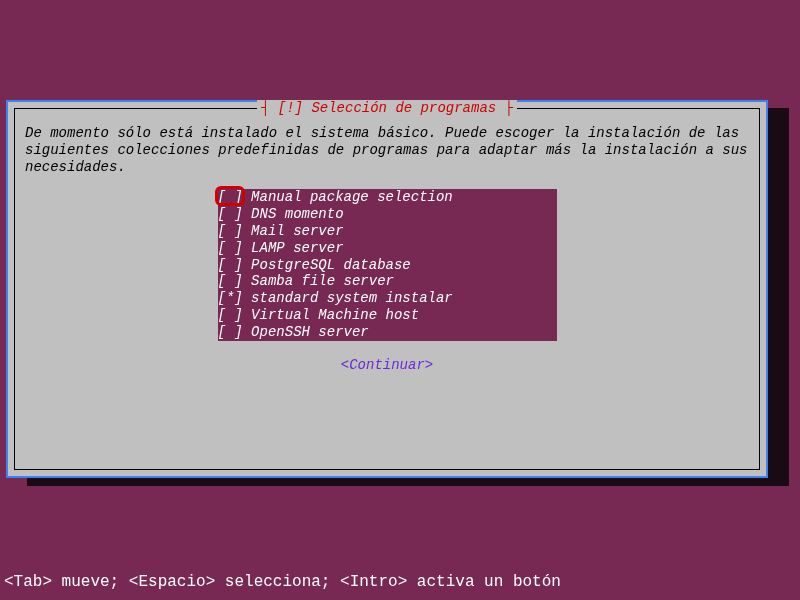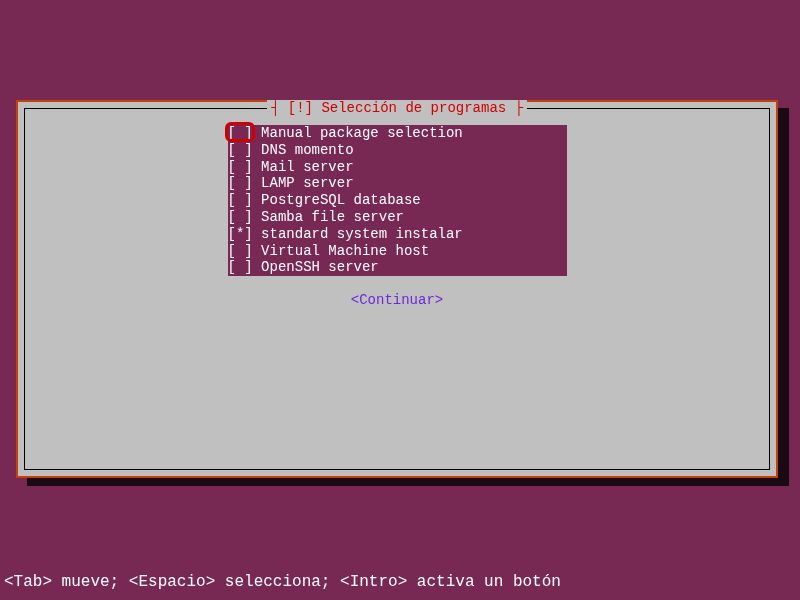--- a/index.html
+++ b/index.html
@@ -18,26 +18,27 @@
       position: absolute;
       top: 108px;
       left: 27px;
       width: 762px;
       height: 378px;
       background: #1a0a14;
     }
     .dialog {
       position: absolute;
       top: 100px;
-      left: 16px;
+      left: 6px;
       width: 762px;
       height: 378px;
       background: #c0c0c0;
-      border: 2px solid #c2410c;
+      border: 2px solid #3b82f6;
       padding: 6px;
+      font-style: italic;
     }
     .dialog-inner {
       width: 100%;
       height: 100%;
       border: 1px solid #000;
       position: relative;
       padding: 16px 10px 10px 10px;
     }
     .dialog-title {
       position: absolute;
@@ -100,20 +101,21 @@
   </style>
 </head>
 <body>
 
 <div class="dialog-shadow"></div>
 <div class="dialog">
   <div class="dialog-inner">
     <div class="dialog-title">
       <span>┤ </span><span>[!] Selección de programas</span><span> ├</span>
     </div>
+    <div class="intro-text">De momento sólo está instalado el sistema básico. Puede escoger la instalación de las siguientes colecciones predefinidas de programas para adaptar más la instalación a sus necesidades.</div>
     <div class="package-list">
         <div class="package-item"><span class="checkbox-cell">[ ]<span class="highlight-box"></span></span><span> Manual package selection </span></div>
         <div class="package-item"><span class="checkbox-cell">[ ]</span><span> DNS momento               </span></div>
         <div class="package-item"><span class="checkbox-cell">[ ]</span><span> Mail server              </span></div>
         <div class="package-item"><span class="checkbox-cell">[ ]</span><span> LAMP server              </span></div>
         <div class="package-item"><span class="checkbox-cell">[ ]</span><span> PostgreSQL database      </span></div>
         <div class="package-item"><span class="checkbox-cell">[ ]</span><span> Samba file server        </span></div>
         <div class="package-item"><span class="checkbox-cell">[*]</span><span> standard system instalar</span></div>
         <div class="package-item"><span class="checkbox-cell">[ ]</span><span> Virtual Machine host     </span></div>
         <div class="package-item"><span class="checkbox-cell">[ ]</span><span> OpenSSH server           </span></div>

